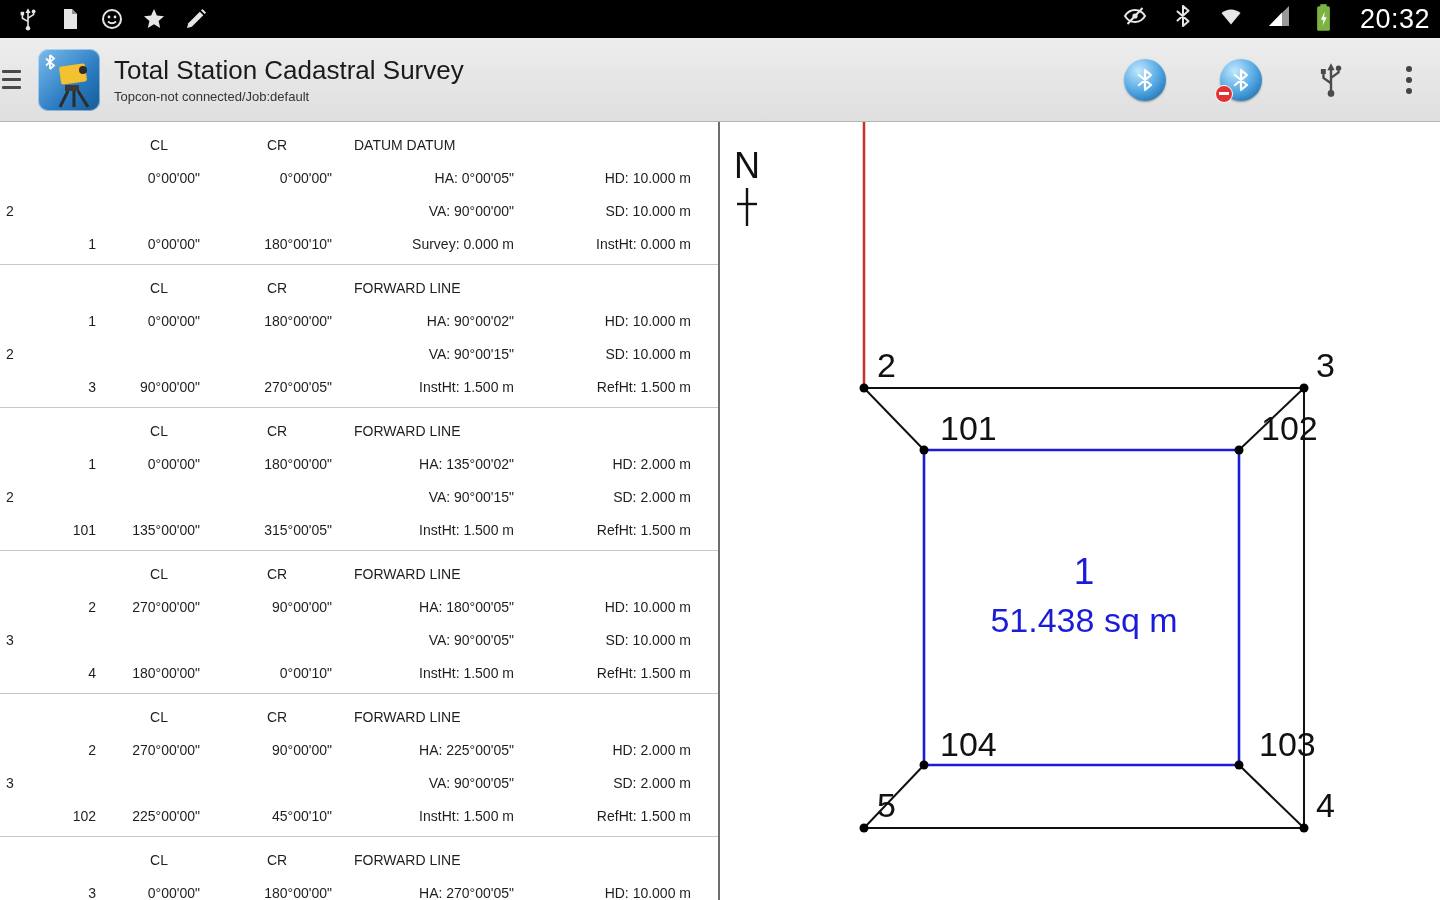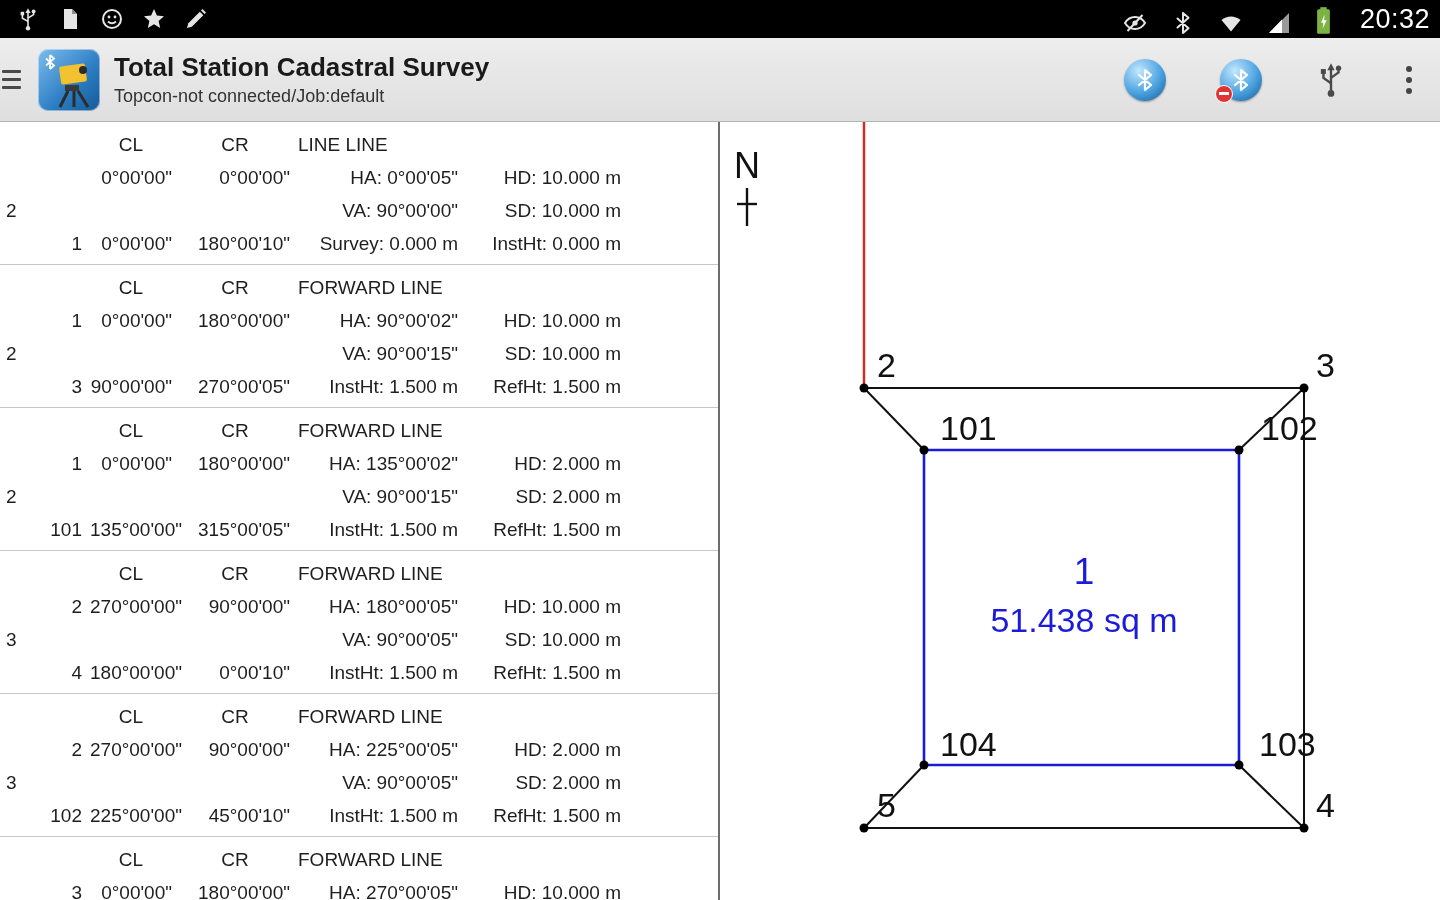--- a/index.html
+++ b/index.html
@@ -4,56 +4,56 @@
 <style>
   *{box-sizing:border-box;margin:0;padding:0}
   html,body{width:1440px;height:900px;overflow:hidden;background:#fff;
     font-family:"Liberation Sans",sans-serif;}
   svg{display:block;font-family:inherit}
 
   
   .status-bar{height:38px;background:#000;display:flex;justify-content:space-between;
     align-items:center;padding:0 10px}
   .sb-left{display:flex;align-items:center;gap:18px;padding-left:6px}
-  .sb-right{display:flex;align-items:flex-end;gap:24px}
+  .sb-right{display:flex;align-items:flex-start;gap:24px}
   .sb-icon{width:24px;height:24px}
   .sb-batt{width:17px;height:28px}
   .sb-time{color:#fff;font-size:27px;margin-left:4px;letter-spacing:.5px}
 
   
   .app-header{height:84px;background:linear-gradient(#ededed,#dfdfdf);
     border-bottom:1px solid #b3b3b3;display:flex;align-items:center;gap:14px;
     padding-right:22px}
   .hamburger{width:24px;display:flex;flex-direction:column;gap:5px;padding-left:2px;cursor:pointer}
   .hamburger span{display:block;width:19px;height:3px;background:#4a4a4a;border-radius:1px}
   .app-icon{width:62px;height:62px;border-radius:10px;flex:0 0 auto;position:relative;
     background:linear-gradient(135deg,#7cbdee 0%,#2b7cc2 60%,#155a96 100%);
     box-shadow:inset 0 0 0 1px rgba(255,255,255,.45)}
   .titles{flex:1;min-width:0}
-  .title{font-size:26px;font-weight:bold;color:#1a1a1a}
-  .subtitle{font-size:18px;color:#333;margin-top:3px}
+  .title{font-size:26px;font-weight:normal;color:#1a1a1a}
+  .subtitle{font-size:13px;color:#333;margin-top:3px}
   .header-actions{display:flex;align-items:center;gap:54px}
   .bt-btn{width:42px;height:42px;border-radius:50%;position:relative;cursor:pointer;
     background:radial-gradient(circle at 35% 28%,#c2e7ff,#4aa2e0 55%,#14598f);
     display:flex;align-items:center;justify-content:center;
     box-shadow:0 1px 2px rgba(0,0,0,.35)}
   .bt-glyph{width:24px;height:24px}
   .badge{position:absolute;left:-5px;bottom:-2px;width:18px;height:18px;border-radius:50%;
     background:#e03434;border:1.5px solid #fff}
   .badge::after{content:"";position:absolute;left:2.5px;top:6.5px;width:10px;height:3px;background:#fff}
   .usb-btn{width:30px;height:42px;cursor:pointer;display:flex;align-items:center;justify-content:center}
   .overflow{display:flex;flex-direction:column;gap:5px;padding:4px 6px;cursor:pointer}
   .overflow i{width:6px;height:6px;border-radius:50%;background:#444;display:block}
 
   
   .content{display:flex;height:778px}
   .left-panel{width:720px;border-right:2px solid #6d6d6d;overflow:hidden;background:#fff}
   .record-block{padding:6px 10px 4px 6px;border-bottom:1px solid #c7c7c7}
   .rec-row{display:grid;grid-template-columns:26px 42px 82px 110px 160px 155px;
-    column-gap:8px;height:33px;align-items:center;font-size:19px;color:#1e1e1e;white-space:nowrap}
+    column-gap:22px;height:33px;align-items:center;font-size:14px;color:#1e1e1e;white-space:nowrap}
   .cell{overflow:visible}
   .c-st{text-align:left}
   .c-pt,.c-cl,.c-cr,.c-m1,.c-m2{text-align:right}
   .rec-head .c-cl,.rec-head .c-cr{text-align:center}
   .c-title{grid-column:5 / span 2;text-align:left}
   .map-panel{flex:1;position:relative;background:#fff}
   .map-panel svg{position:absolute;inset:0}
 </style>
 </head>
 <body>
@@ -169,21 +169,21 @@
   </div>
 
   <div class="content">
     <div class="left-panel">
         <div class="record-block">
           <div class="rec-row rec-head">
             <div class="cell c-st"></div>
             <div class="cell c-pt"></div>
             <div class="cell c-cl">CL</div>
             <div class="cell c-cr">CR</div>
-            <div class="cell c-title">LINE LINE</div>
+            <div class="cell c-title">DATUM DATUM</div>
           </div>
           <div class="rec-row">
             <div class="cell c-st"></div>
             <div class="cell c-pt"></div>
             <div class="cell c-cl">0°00'00"</div>
             <div class="cell c-cr">0°00'00"</div>
             <div class="cell c-m1">HA: 0°00'05"</div>
             <div class="cell c-m2">HD: 10.000 m</div>
           </div>
           <div class="rec-row">

